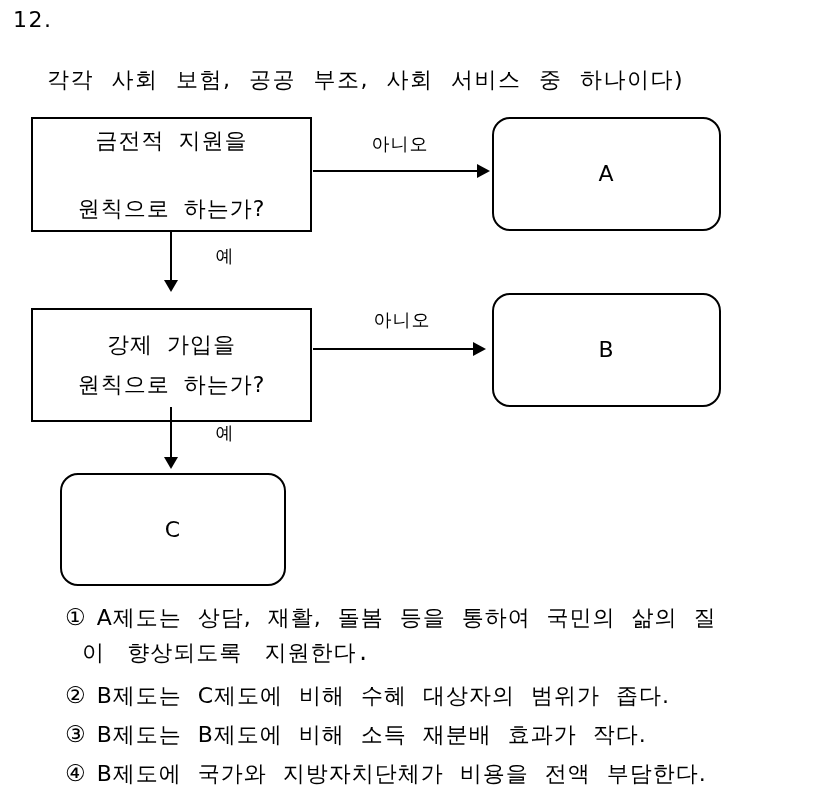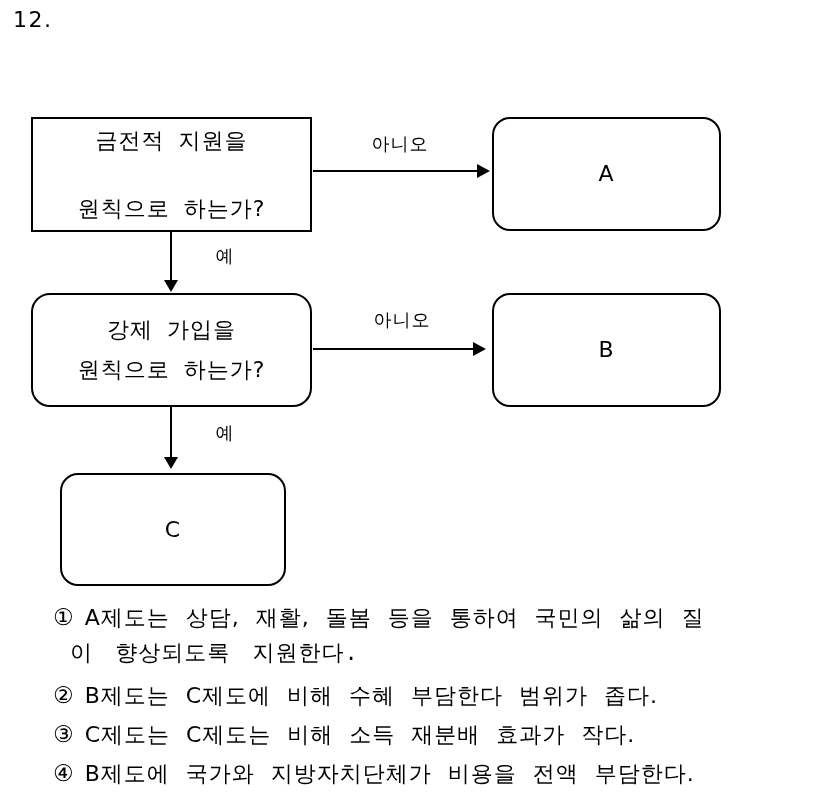--- a/index.html
+++ b/index.html
@@ -55,59 +55,60 @@
     border-right: 7px solid transparent;
     border-top: 12px solid #000000;
   }
   .edge-label {
     position: absolute;
     font-size: 18px;
     letter-spacing: 1px;
     text-align: center;
     white-space: nowrap;
   }
-  .opt-row { position: absolute; white-space: nowrap; }
+  .opt-row { position: absolute; white-space: nowrap; margin-left: 12px; }
   .opt-marker {
     font-size: 23px;
     margin-right: 11px;
     letter-spacing: 0;
   }
   .opt-text {
     font-size: 22px;
     letter-spacing: 1px;
     word-spacing: 8px;
   }
 </style>
 </head>
 <body>
 
 <div class="page">
 
   <div class="txt qtext" style="left:13px; top:7px;">12.</div>
+  <div class="txt qtext" style="left:47px; top:67px;">각각 사회 보험, 공공 부조, 사회 서비스 중 하나이다)</div>
 
   <div>
 
     <div class="box" style="left:31px; top:117px; width:281px; height:115px;gap:28px;">
       <div class="bline">금전적 지원을</div>
       <div class="bline">원칙으로 하는가?</div>
     </div>
 
     <div class="hline" style="left:313px; top:170px; width:166px;"></div>
     <div class="arrow-right-head" style="left:477px; top:164px;"></div>
     <div class="edge-label" style="left:352px; top:132px; width:96px;">아니오</div>
 
     <div class="box rounded" style="left:492px; top:117px; width:229px; height:114px;">
       <div class="bline node-letter">A</div>
     </div>
 
     <div class="vline" style="left:170px; top:232px; height:50px;"></div>
     <div class="arrow-down-head" style="left:164px; top:280px;"></div>
     <div class="edge-label" style="left:200px; top:244px; width:50px;">예</div>
 
-    <div class="box" style="left:31px; top:293px; width:281px; height:114px;border-radius:19px;">
+    <div class="box" style="left:31px; top:308px; width:281px; height:114px;">
       <div class="bline">강제 가입을</div>
       <div class="bline">원칙으로 하는가?</div>
     </div>
 
     <div class="hline" style="left:313px; top:348px; width:162px;"></div>
     <div class="arrow-right-head" style="left:473px; top:342px;"></div>
     <div class="edge-label" style="left:354px; top:308px; width:96px;">아니오</div>
 
     <div class="box rounded" style="left:492px; top:293px; width:229px; height:114px;">
       <div class="bline node-letter">B</div>
@@ -126,25 +127,25 @@
   <div>
 
     <div class="opt-row" style="left:53px; top:603px;">
       <span class="opt-marker">①</span><span class="opt-text">A제도는 상담, 재활, 돌봄 등을 통하여 국민의 삶의 질</span>
     </div>
     <div class="opt-row" style="left:70px; top:638px;font-family:Liberation Mono, monospace;">
       <span class="opt-text">이 향상되도록 지원한다.</span>
     </div>
 
     <div class="opt-row" style="left:53px; top:681px;">
-      <span class="opt-marker">②</span><span class="opt-text">B제도는 C제도에 비해 수혜 부담한다 범위가 좁다.</span>
+      <span class="opt-marker">②</span><span class="opt-text">B제도는 C제도에 비해 수혜 대상자의 범위가 좁다.</span>
     </div>
 
     <div class="opt-row" style="left:53px; top:720px;">
-      <span class="opt-marker">③</span><span class="opt-text">C제도는 C제도는 비해 소득 재분배 효과가 작다.</span>
+      <span class="opt-marker">③</span><span class="opt-text">B제도는 B제도에 비해 소득 재분배 효과가 작다.</span>
     </div>
 
     <div class="opt-row" style="left:53px; top:759px;">
       <span class="opt-marker">④</span><span class="opt-text">B제도에 국가와 지방자치단체가 비용을 전액 부담한다.</span>
     </div>
 
   </div>
 
 </div>
 

